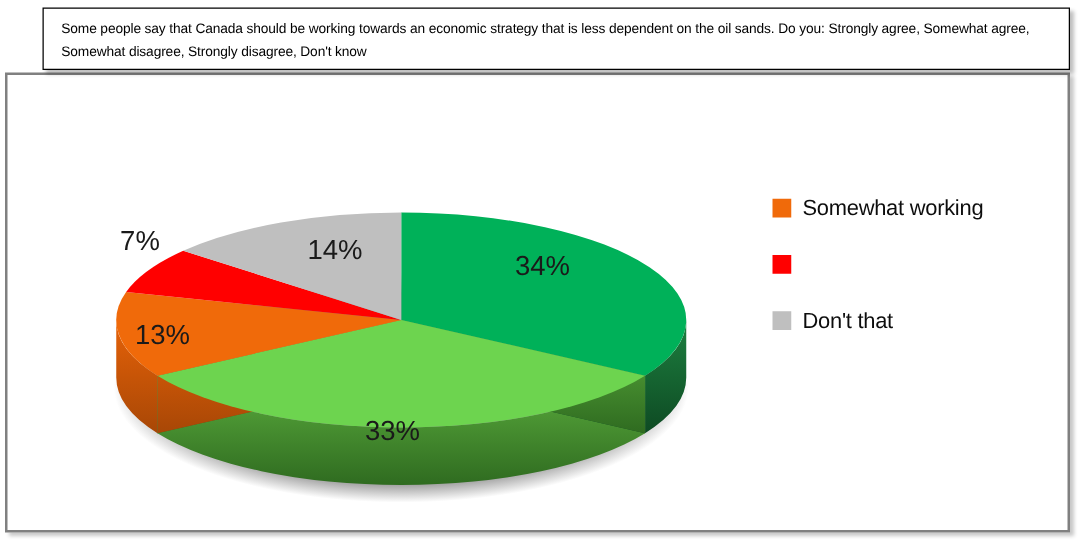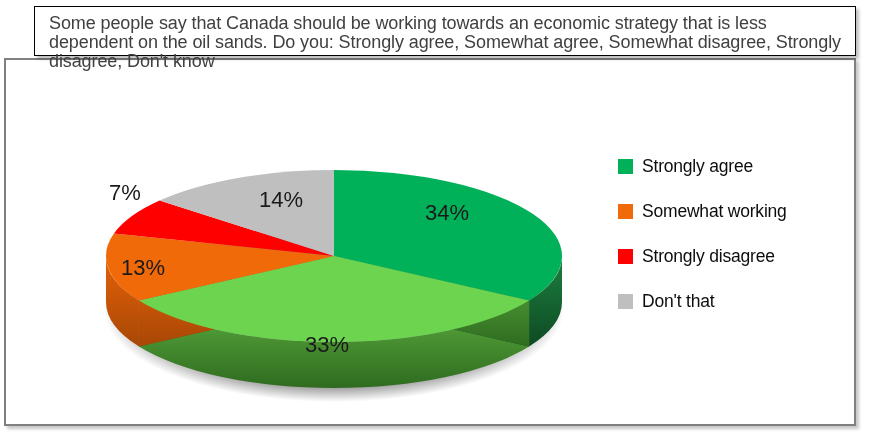--- a/index.html
+++ b/index.html
@@ -37,34 +37,33 @@
     height: 50px;
     background: #ffffff;
     border: 1.5px solid #000000;
     box-sizing: border-box;
     box-shadow: 3px 3px 3px rgba(0,0,0,0.25);
     z-index: 5;
     padding: 7px 14px 0 14px;
   }
   #title-text {
     font-family: "Liberation Sans", sans-serif;
-    font-size: 18px;
+    font-size: 11px;
     line-height: 19px;
-    color: #404040;
+    color: #000000;
     letter-spacing: -0.1px;
   }
 
   
   #pie-wrap {
     position: absolute;
     left: 0px;
     top: 0px;
     width: 600px;
     height: 364px;
-    padding-left: 13px;
   }
   #pie-svg { display: block; }
 
   .slice-label {
     font-family: "Liberation Sans", sans-serif;
     font-size: 22px;
     fill: #1a1a1a;
   }
 
   
@@ -168,34 +167,29 @@
       <text class="slice-label" x="428" y="160" text-anchor="middle">34%</text>
       <text class="slice-label" x="308" y="292" text-anchor="middle">33%</text>
       <text class="slice-label" x="124" y="215" text-anchor="middle">13%</text>
       <text class="slice-label" x="106" y="140" text-anchor="middle">7%</text>
       <text class="slice-label" x="262" y="147" text-anchor="middle">14%</text>
     </svg>
   </div>
 
   <div id="legend">
 
-    <div class="legend-item">
-      <span class="legend-swatch" style="background:#00B159"></span>
-      <span class="legend-label">Strongly agree</span>
-    </div>
 
 
     <div class="legend-item">
       <span class="legend-swatch" style="background:#F06A0A"></span>
       <span class="legend-label">Somewhat working</span>
     </div>
 
     <div class="legend-item">
       <span class="legend-swatch" style="background:#FF0000"></span>
-      <span class="legend-label">Strongly disagree</span>
     </div>
 
     <div class="legend-item">
       <span class="legend-swatch" style="background:#BFBFBF"></span>
       <span class="legend-label">Don't that</span>
     </div>
 
   </div>
 </div>
 

